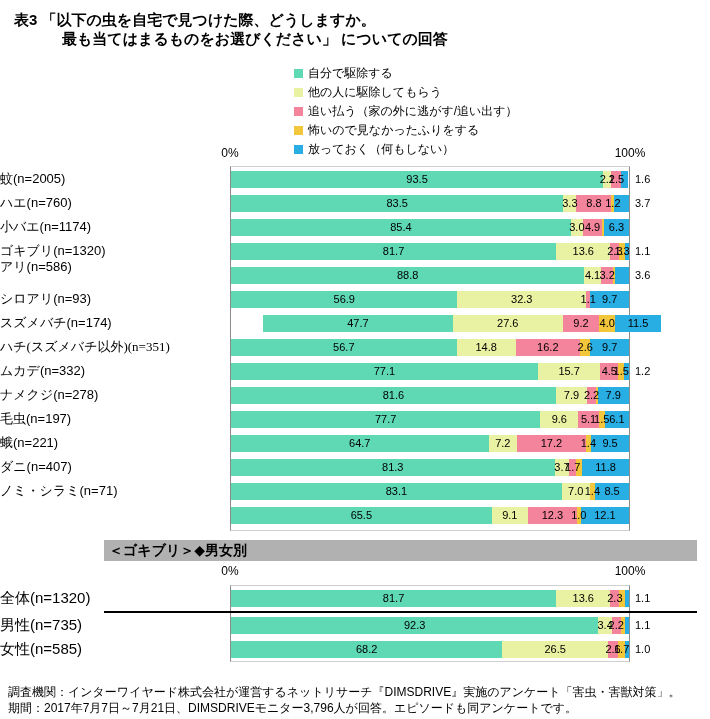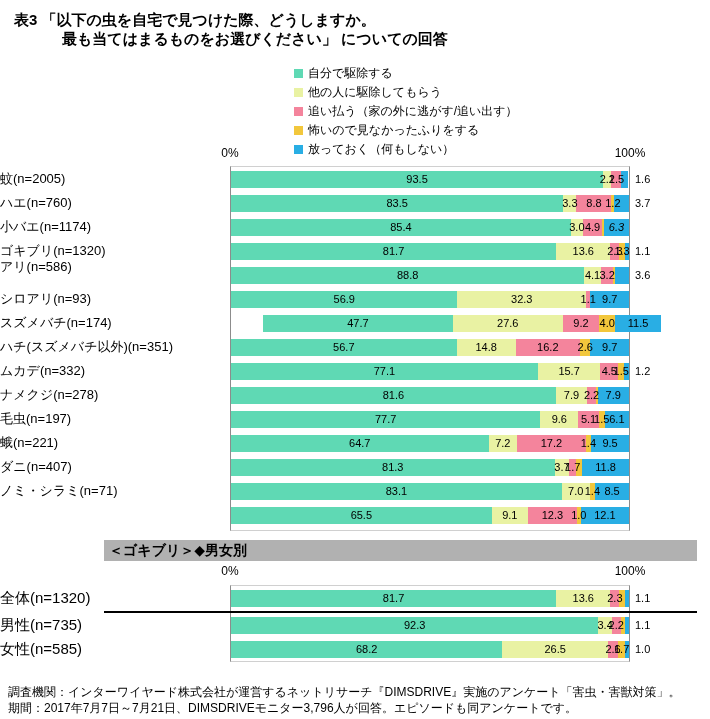--- a/index.html
+++ b/index.html
@@ -81,21 +81,21 @@
 <div class="abs axlab" style="left:608px;top:146px;">100%</div>
 
 <div id="labels1" class="abs">
     <div class="rowlabel" style="top: 4px; font-size: 13px;">蚊(n=2005)</div>
     <div class="rowlabel" style="top: 28px; font-size: 13px;">ハエ(n=760)</div>
     <div class="rowlabel" style="top: 52px; font-size: 13px;">小バエ(n=1174)</div>
     <div class="rowlabel" style="top: 76px; font-size: 13px;">ゴキブリ(n=1320)</div>
     <div class="rowlabel" style="top: 92px; font-size: 13px;">アリ(n=586)</div>
     <div class="rowlabel" style="top: 124px; font-size: 13px;">シロアリ(n=93)</div>
     <div class="rowlabel" style="top: 148px; font-size: 13px;">スズメバチ(n=174)</div>
-    <div class="rowlabel" style="top: 172px; font-size: 13px;">ハチ(スズメバチ以外)(n=351)</div>
+    <div class="rowlabel" style="top: 172px; font-size: 13px; font-family: Liberation Serif, serif;">ハチ(スズメバチ以外)(n=351)</div>
     <div class="rowlabel" style="top: 196px; font-size: 13px;">ムカデ(n=332)</div>
     <div class="rowlabel" style="top: 220px; font-size: 13px;">ナメクジ(n=278)</div>
     <div class="rowlabel" style="top: 244px; font-size: 13px;">毛虫(n=197)</div>
     <div class="rowlabel" style="top: 268px; font-size: 13px;">蛾(n=221)</div>
     <div class="rowlabel" style="top: 292px; font-size: 13px;">ダニ(n=407)</div>
     <div class="rowlabel" style="top: 316px; font-size: 13px;">ノミ・シラミ(n=71)</div>
   </div>
 <div id="plot1" class="abs plot">
     <div class="track" style="top: 4px;">
       <div class="seg" style="left: 0%; width: 93.5%; background: rgb(95, 217, 180);"></div>
@@ -121,21 +121,21 @@
     </div>
     <div class="track" style="top: 52px;">
       <div class="seg" style="left: 0%; width: 85.4%; background: rgb(95, 217, 180);"></div>
       <span class="vlabel" style="left: 42.7%;">85.4</span>
       <div class="seg" style="left: 85.4%; width: 3%; background: rgb(233, 242, 163);"></div>
       <span class="vlabel" style="left: 86.9%;">3.0</span>
       <div class="seg" style="left: 88.4%; width: 4.9%; background: rgb(244, 132, 156);"></div>
       <span class="vlabel" style="left: 90.85%;">4.9</span>
       <div class="seg" style="left: 93.3%; width: 0.4%; background: rgb(242, 199, 60);"></div>
       <div class="seg" style="left: 93.7%; width: 6.3%; background: rgb(41, 174, 228);"></div>
-      <span class="vlabel" style="left: 96.85%; font-style: italic;">6.3</span>
+      <span class="vlabel" style="left: 96.85%;">6.3</span>
     </div>
     <div class="track" style="top: 76px;">
       <div class="seg" style="left: 0%; width: 81.7%; background: rgb(95, 217, 180);"></div>
       <span class="vlabel" style="left: 40.85%;">81.7</span>
       <div class="seg" style="left: 81.7%; width: 13.6%; background: rgb(233, 242, 163);"></div>
       <span class="vlabel" style="left: 88.5%;">13.6</span>
       <div class="seg" style="left: 95.3%; width: 2.3%; background: rgb(244, 132, 156);"></div>
       <span class="vlabel" style="left: 96.45%;">2.3</span>
       <div class="seg" style="left: 97.6%; width: 1.3%; background: rgb(242, 199, 60);"></div>
       <span class="vlabel" style="left: 98.25%;">1.3</span>

